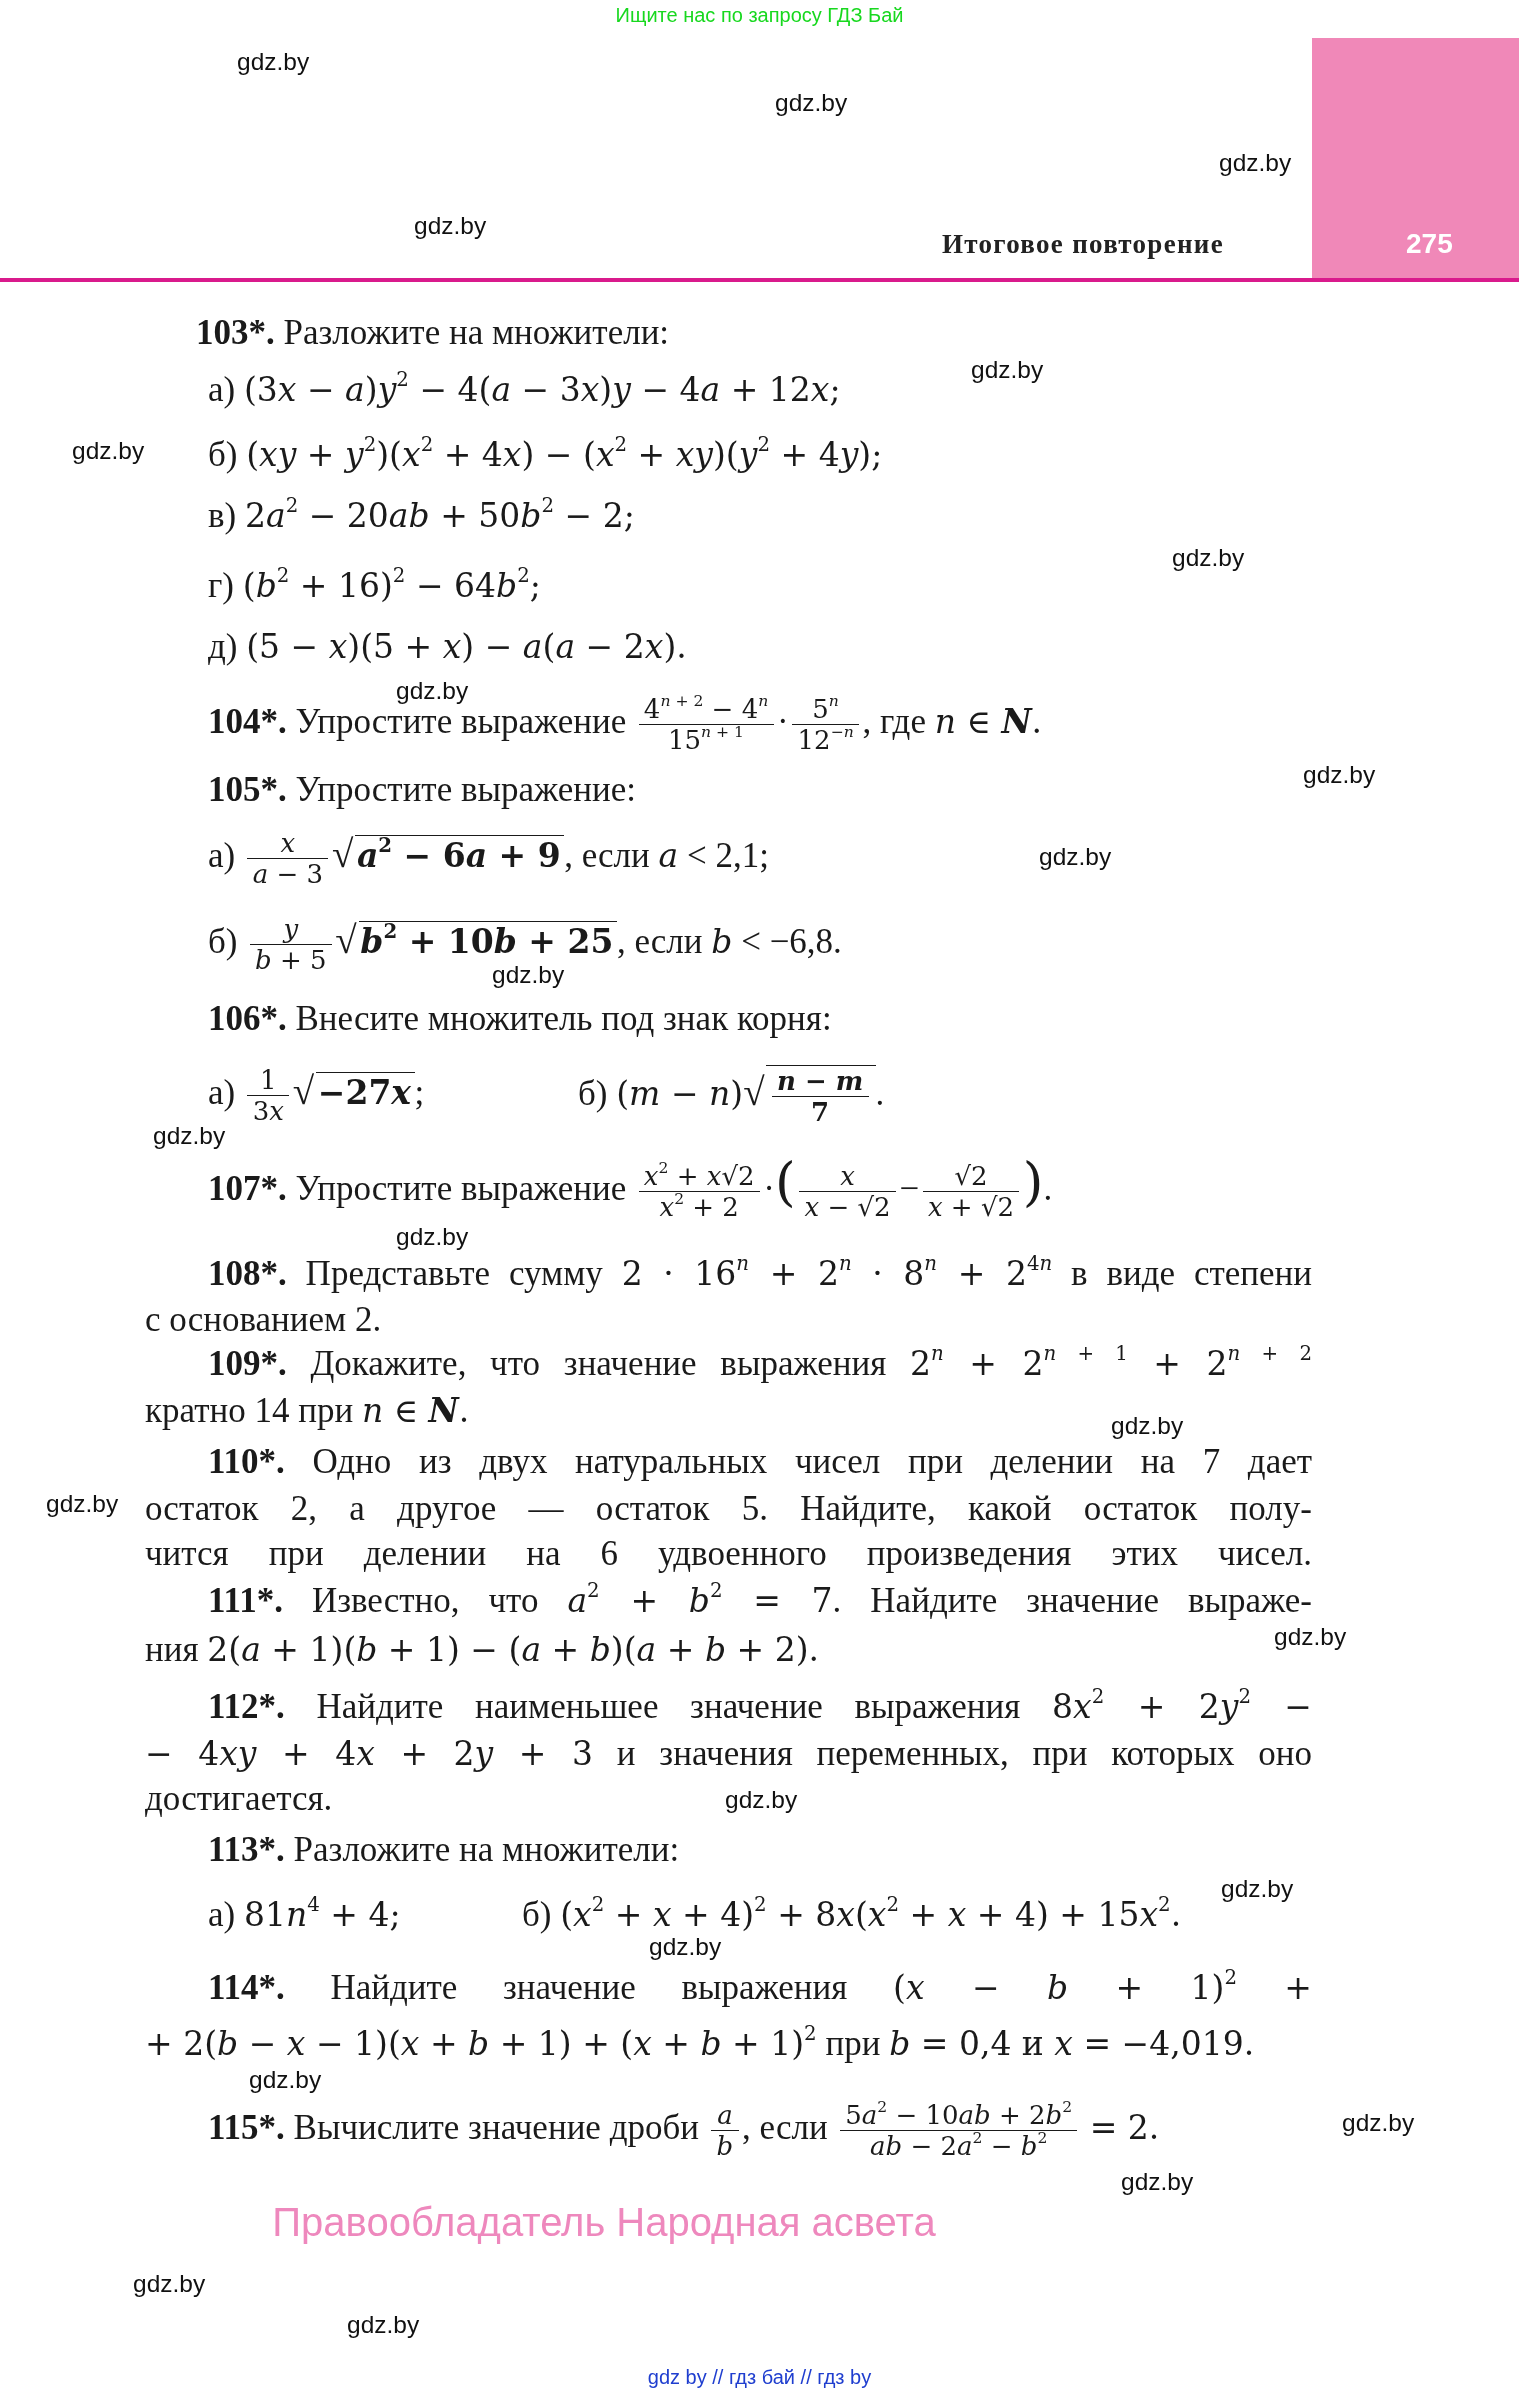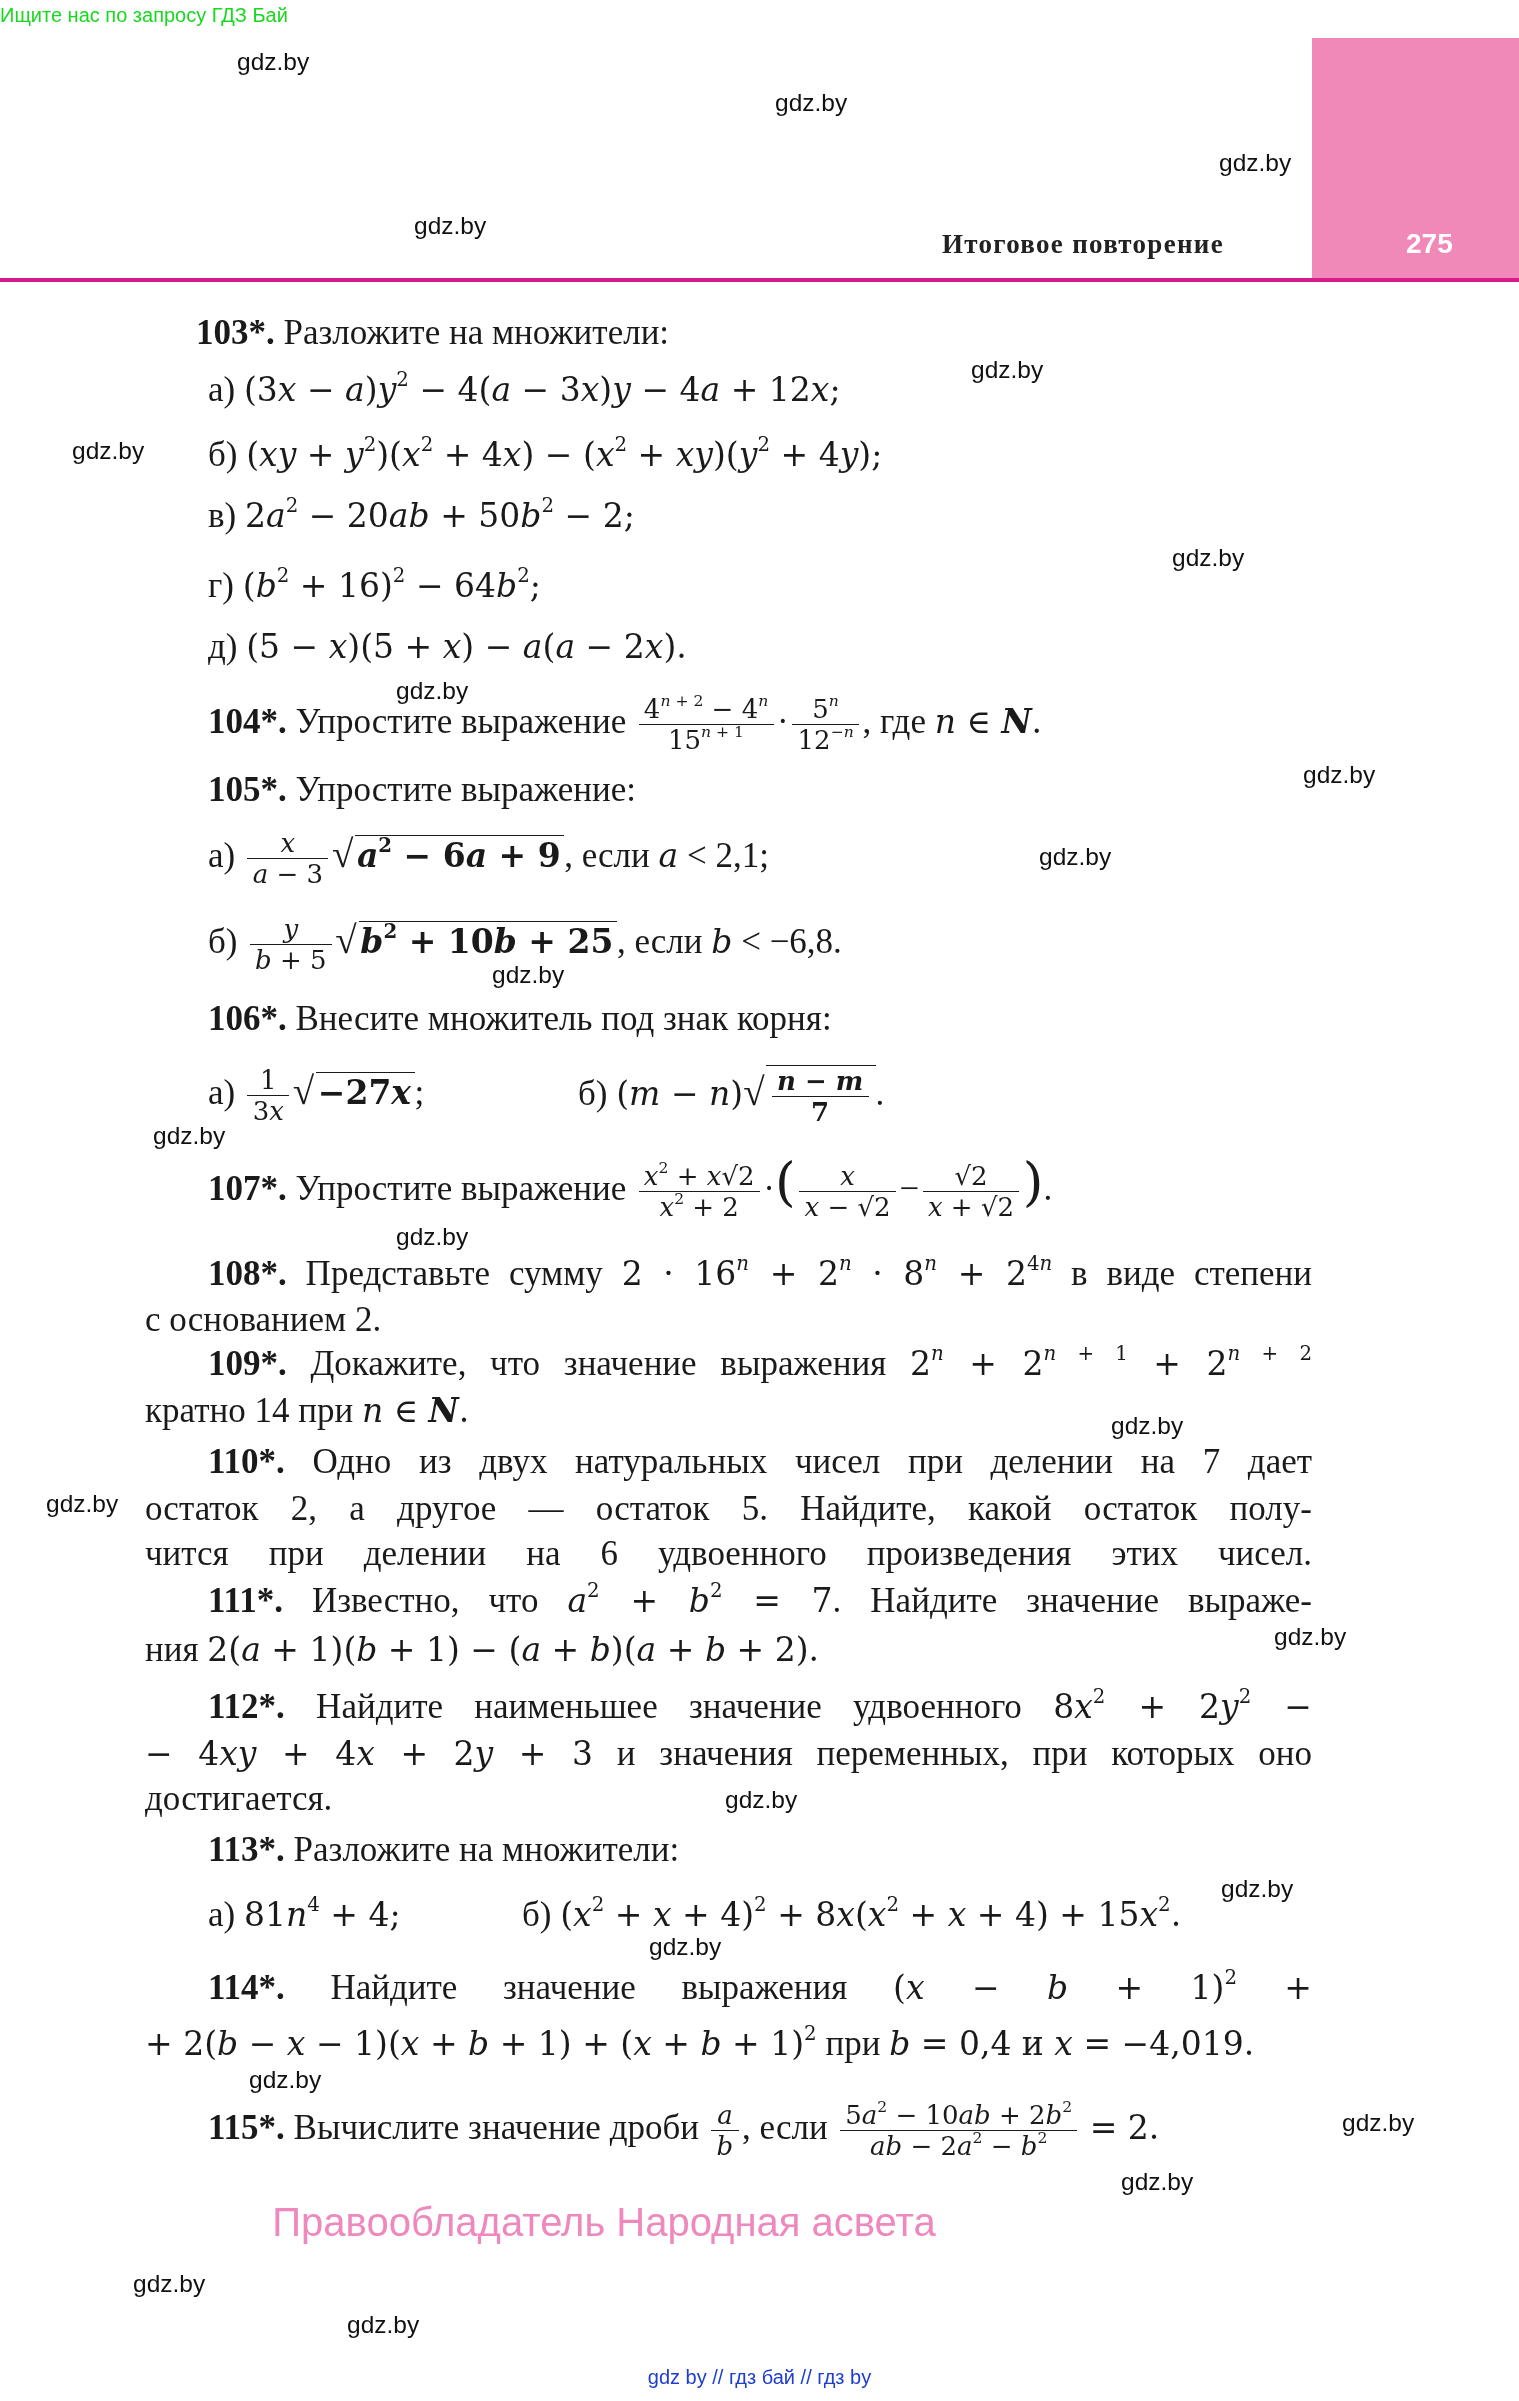--- a/index.html
+++ b/index.html
@@ -3,21 +3,21 @@
 <meta charset="utf-8">
 <style>
   html, body { margin: 0; padding: 0; }
   body {
     width: 1519px; height: 2401px; position: relative; overflow: hidden;
     background: #ffffff; color: #1a1a1a;
     font-family: "DejaVu Serif", "Liberation Serif", serif;
   }
   .abs { position: absolute; white-space: nowrap; }
   .top-banner {
-    left: 0; width: 1519px; top: 3.5px; 
+    left: 0; width: 1519px; top: 3.5px; text-align: center;
     font-family: "Liberation Sans", sans-serif; font-size: 20px; color: #18d81f;
   }
   .pink-band { left: 1312px; top: 38px; width: 207px; height: 242px; background: #f088b8; }
   .rule { left: 0; top: 278px; width: 1519px; height: 4.4px; background: #d91a8c; }
   .page-num {
     left: 1406px; top: 228px; font-family: "Liberation Sans", sans-serif;
     font-weight: bold; font-size: 28px; color: #ffffff;
   }
   .running-head {
     left: 942px; top: 229px; font-family: "Liberation Serif", serif; font-weight: bold;
@@ -176,21 +176,21 @@
   <span>Известно, что</span>
   <span class="math"><i>a</i><sup>2</sup> + <i>b</i><sup>2</sup> = 7</span><span>. Найдите значение выраже-</span>
 </div>
 <div class="abs line" style="left:145px;top:1630px">
   <span>ния</span>
   <span class="math">2(<i>a</i> + 1)(<i>b</i> + 1) − (<i>a</i> + <i>b</i>)(<i>a</i> + <i>b</i> + 2).</span>
 </div>
 
 <div class="abs line justify" style="left:208px;top:1687px;width:1104px">
   <span class="num">112*.</span>
-  <span>Найдите наименьшее значение удвоенного</span>
+  <span>Найдите наименьшее значение выражения</span>
   <span class="math">8<i>x</i><sup>2</sup> + 2<i>y</i><sup>2</sup> −</span>
 </div>
 <div class="abs line justify" style="left:145px;top:1734px">
   <span class="math">− 4<i>xy</i> + 4<i>x</i> + 2<i>y</i> + 3</span>
   <span>и значения переменных, при которых оно</span>
 </div>
 <div class="abs line" style="left:145px;top:1779px">достигается.</div>
 
 <div class="abs line" style="left:208px;top:1830px">
   <span class="num">113*.</span>

